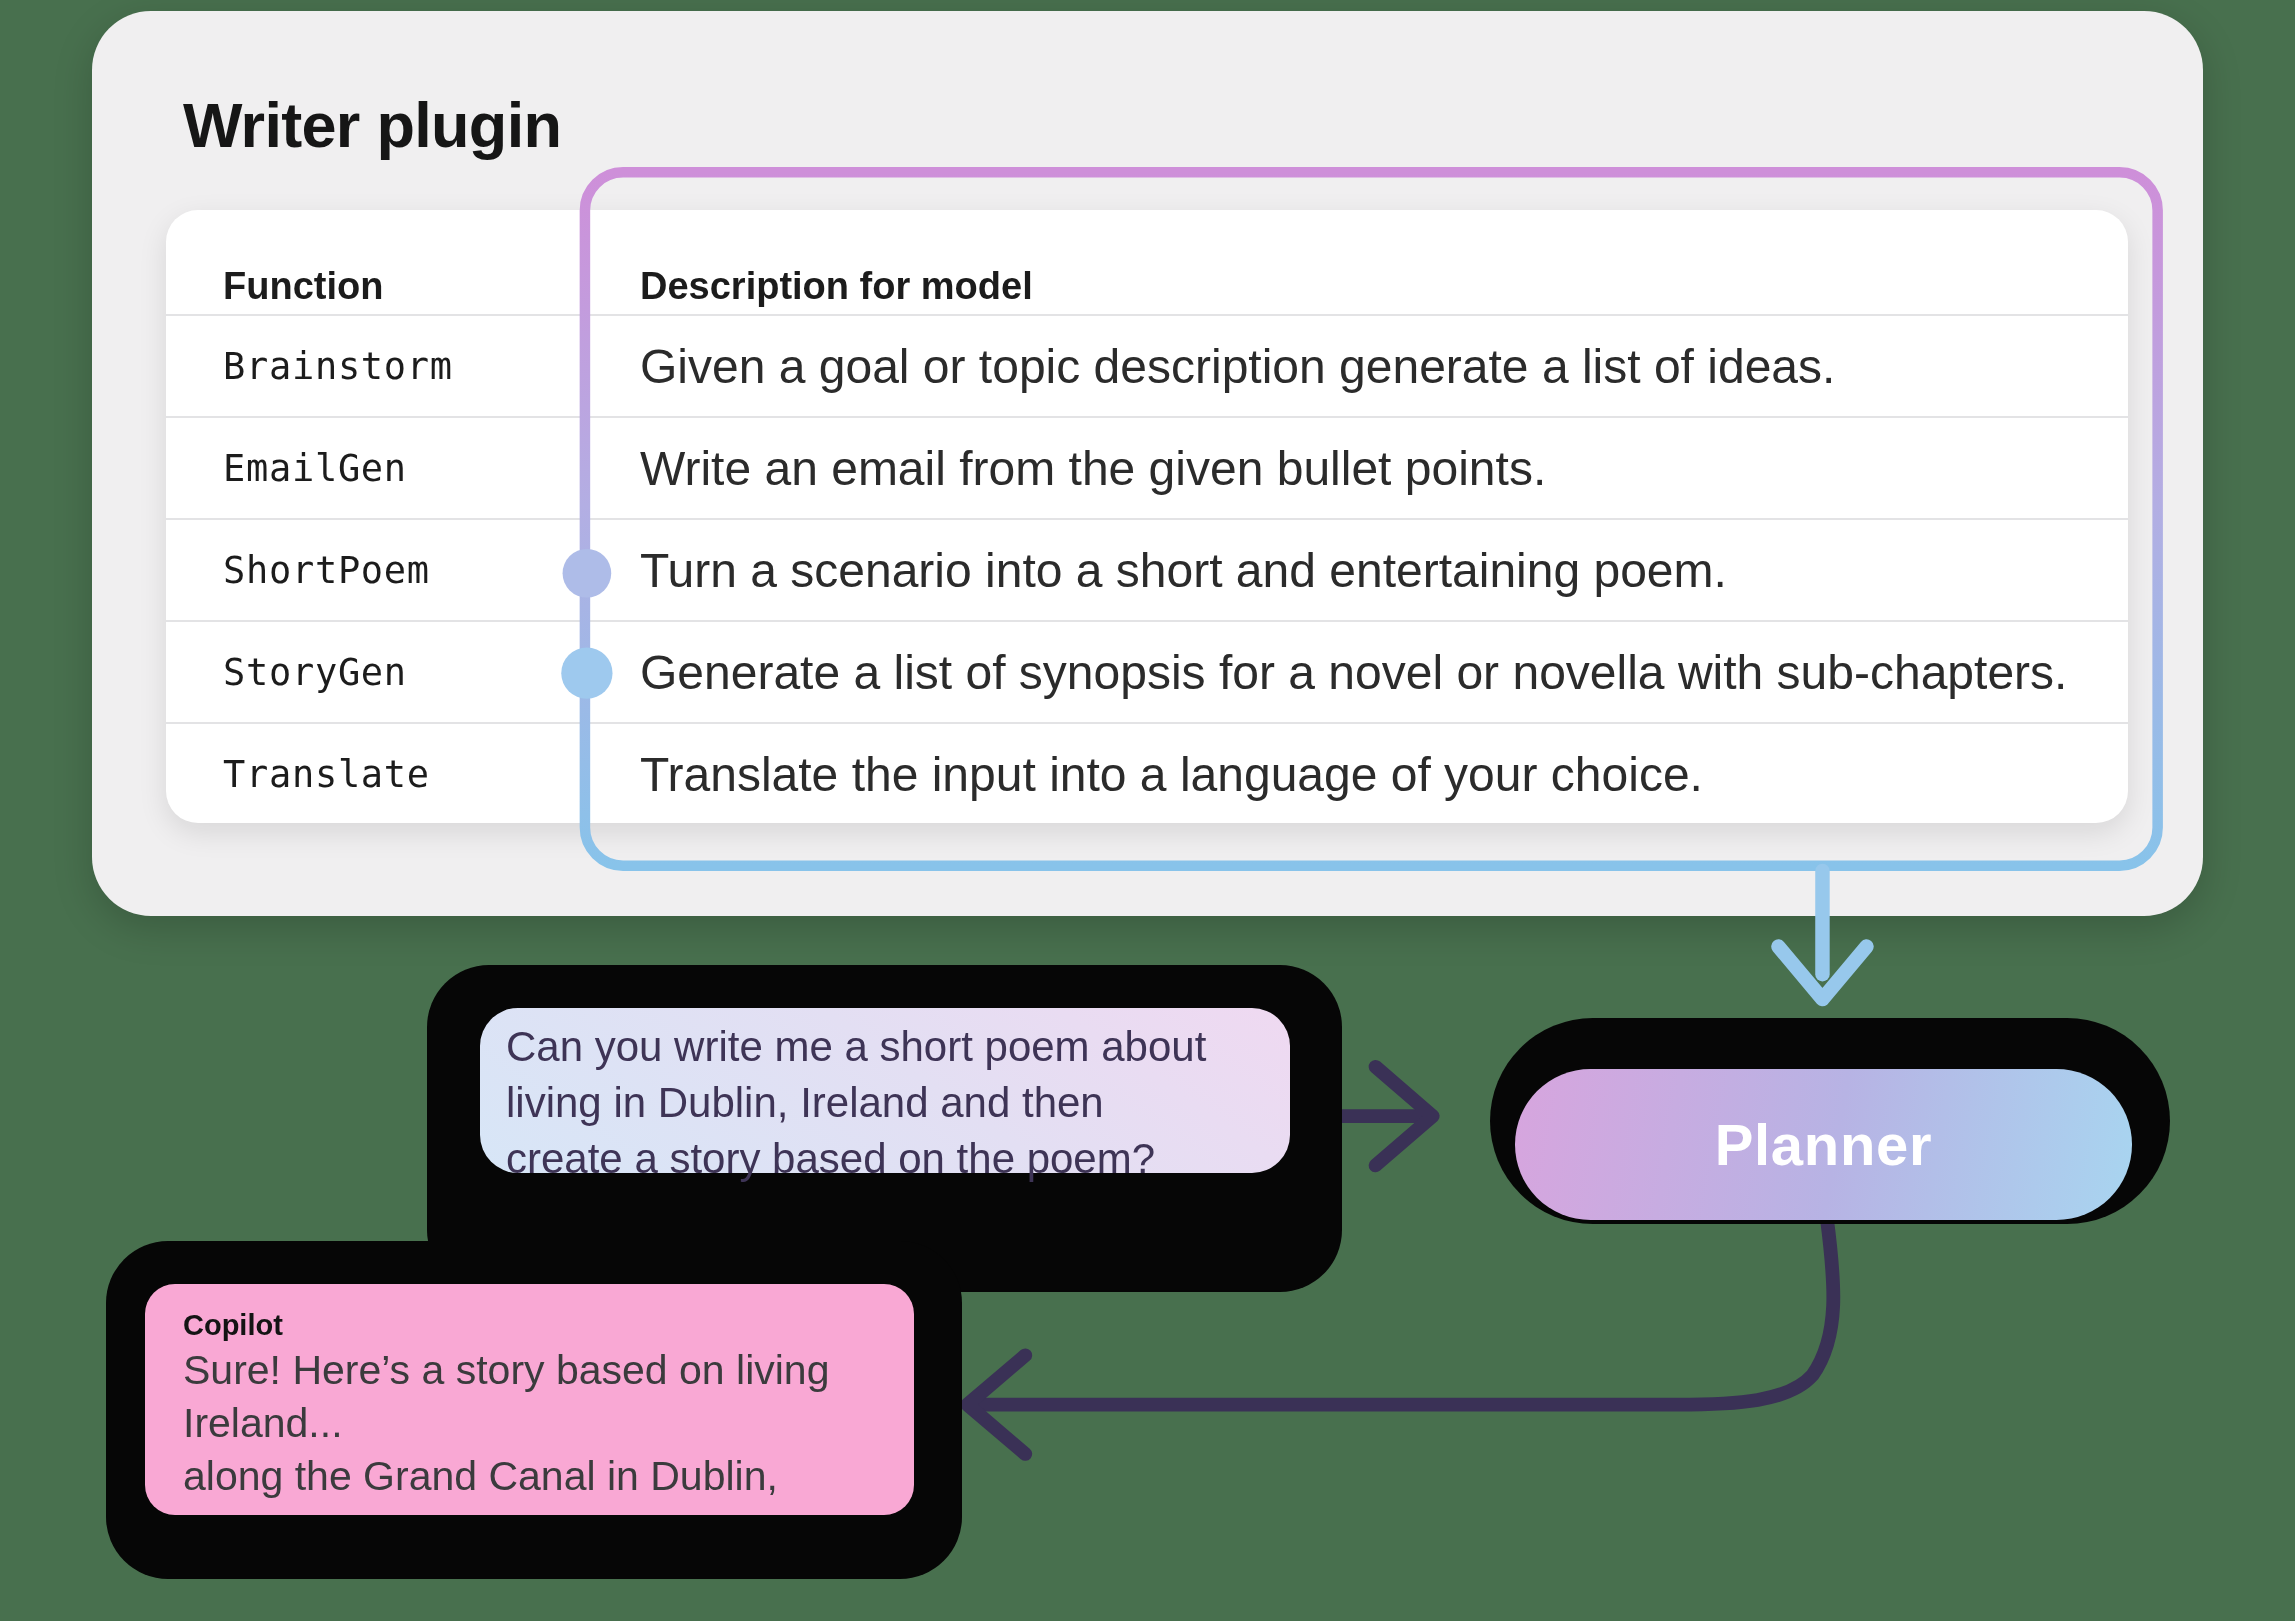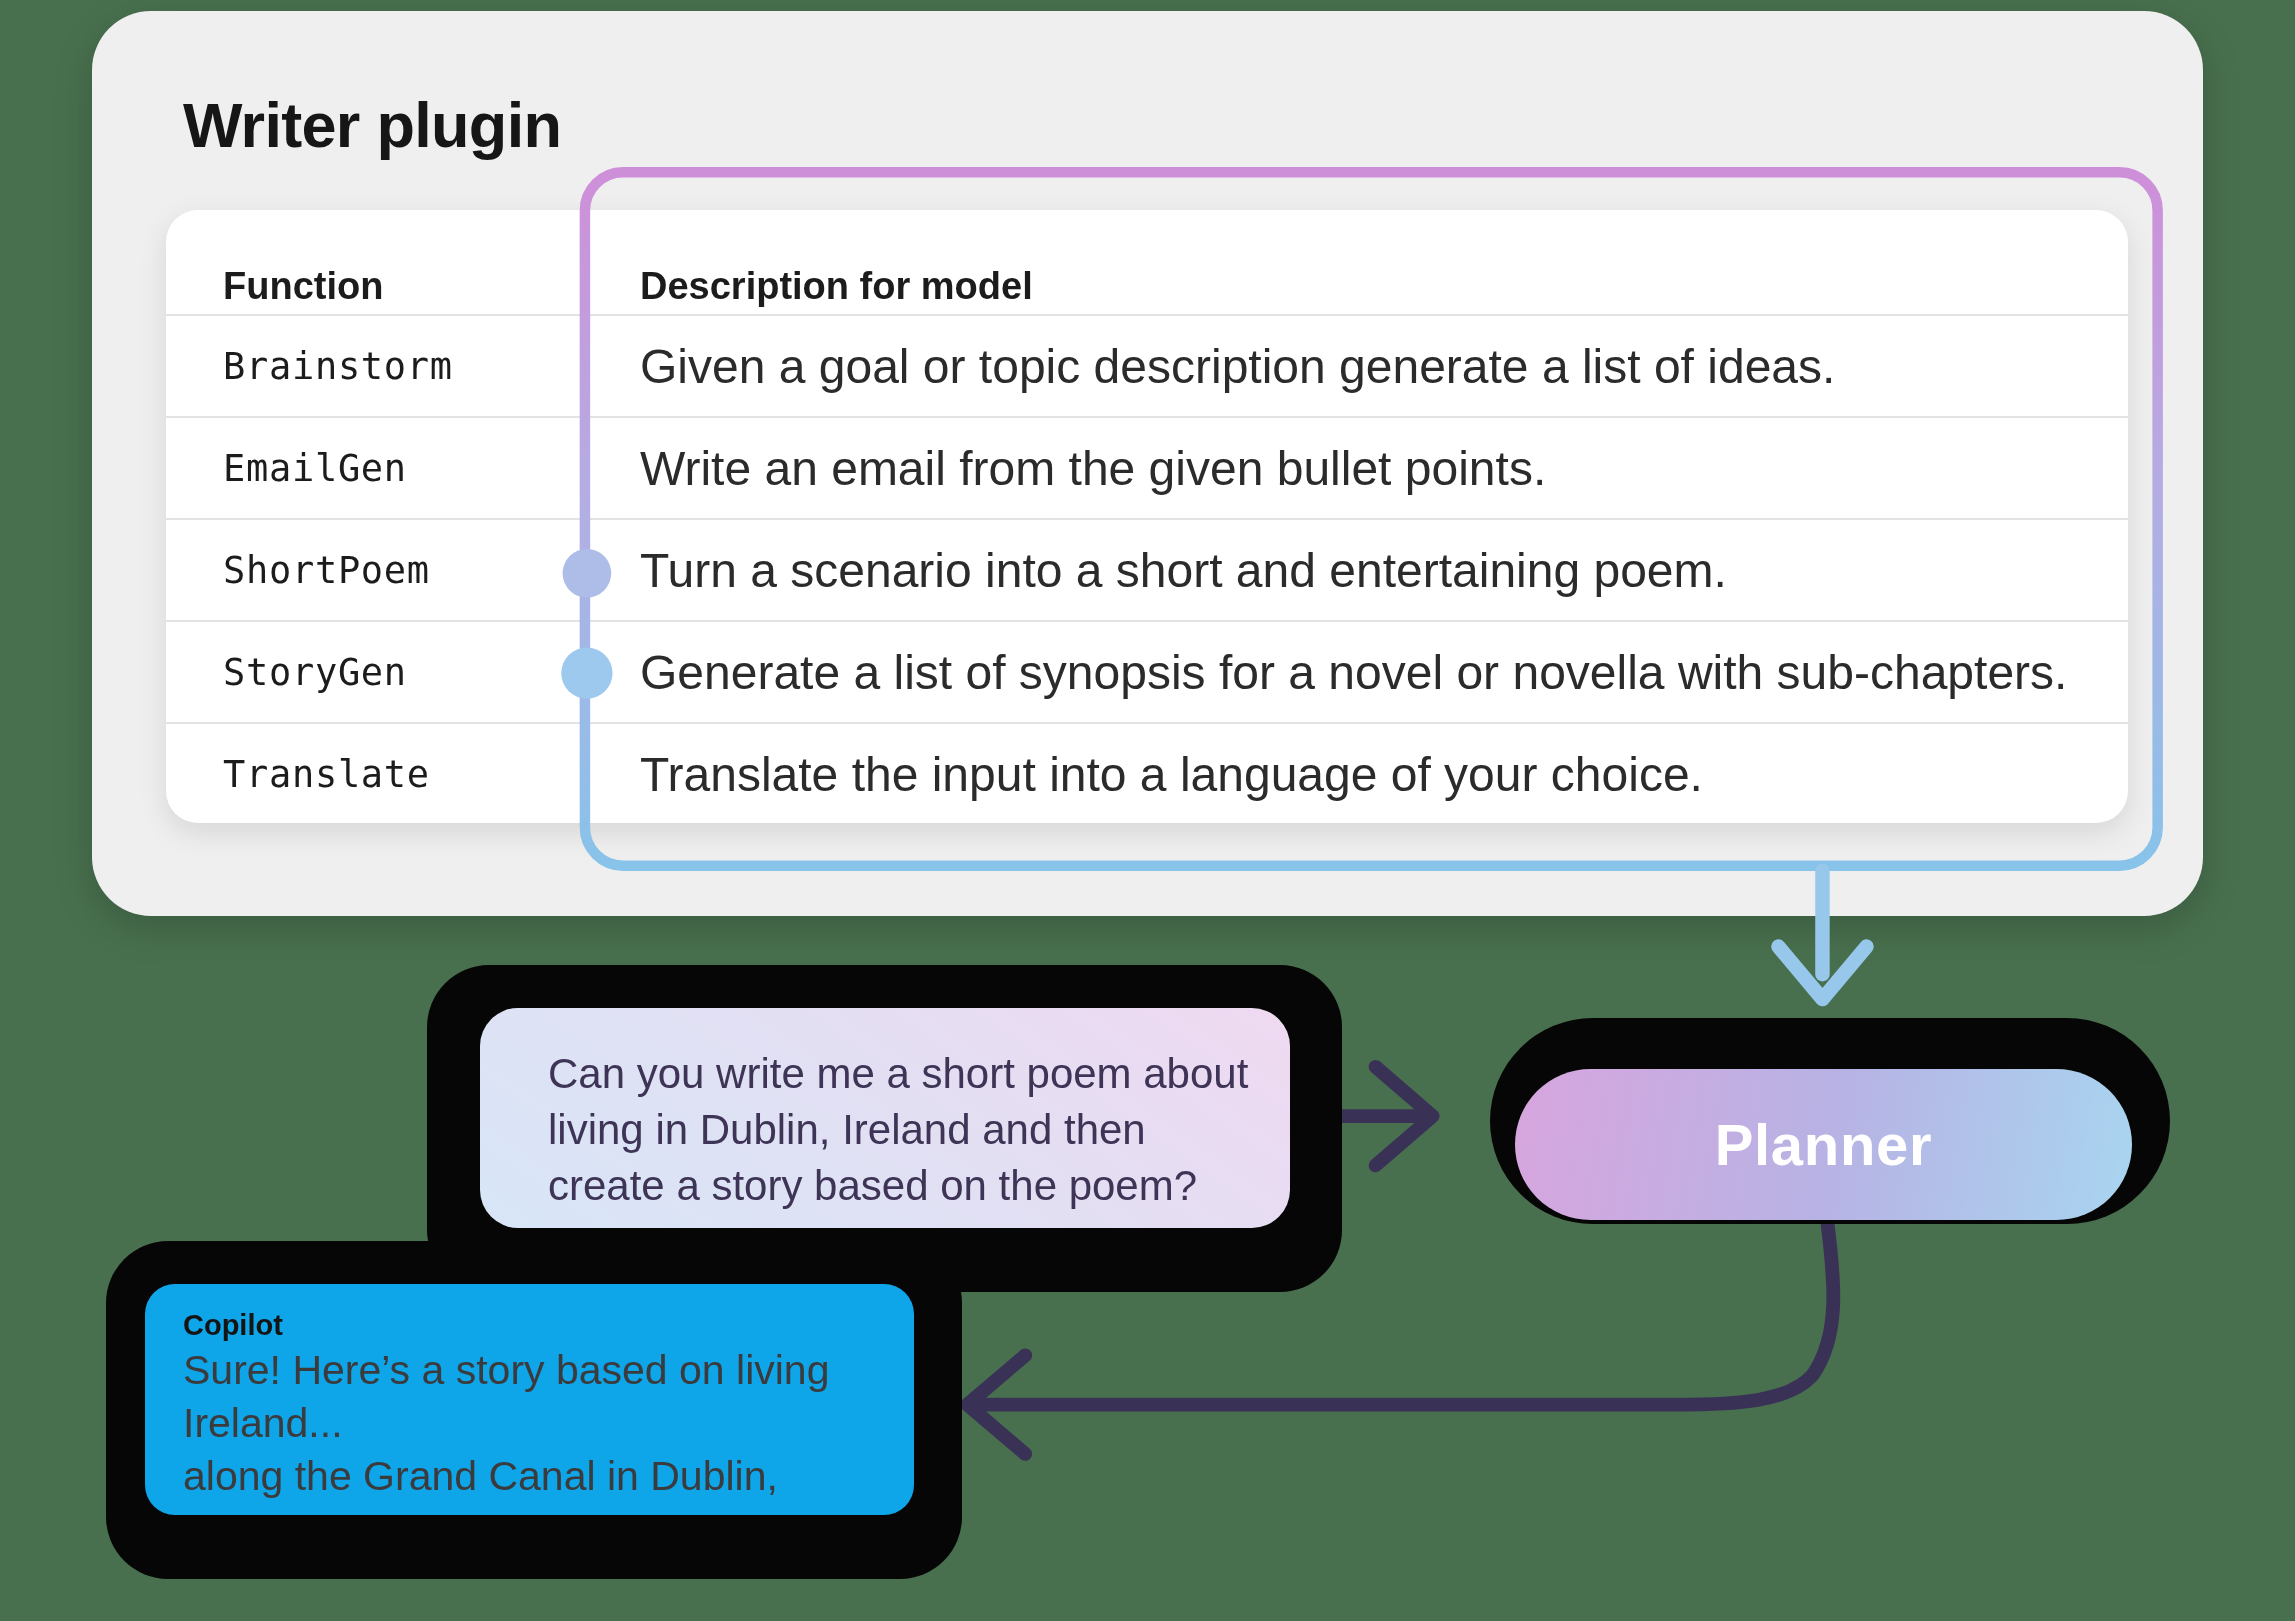--- a/index.html
+++ b/index.html
@@ -49,43 +49,43 @@
   .overlay{left:0;top:0;width:2295px;height:1621px;pointer-events:none;}
 
   
   .blob{background:#060606;}
   .user-shadow{left:427px;top:965px;width:915px;height:327px;border-radius:62px;}
   .planner-shadow{left:1490px;top:1018px;width:680px;height:206px;border-radius:103px;}
   .copilot-shadow{left:106px;top:1241px;width:856px;height:338px;border-radius:62px;}
 
   
   .user-bubble{
-    left:480px;top:1008px;width:810px;height:220px;border-radius:38px;
+    left:480px;top:1008px;width:810px;height:165px;border-radius:38px;
     background:linear-gradient(35deg,#d7e6f7 0%,#e3dff3 55%,#efd9f1 100%);
-    box-sizing:border-box;padding:24px 39px 0 68px;
+    box-sizing:border-box;padding:24px 39px 0 26px;
     display:flex;flex-direction:column;justify-content:center;
   }
   .user-bubble .line{
     display:block;font-size:42px;line-height:56px;color:#3e3456;
   }
 
   
   .planner-pill{
     left:1515px;top:1037px;width:617px;height:151px;border-radius:76px;
     background:linear-gradient(100deg,#d7a5de 0%,#b7b3e4 52%,#a8d5f0 100%);
     display:flex;align-items:center;justify-content:center;margin-top:32px;
   }
   .planner-pill .label{
     color:#ffffff;font-size:58px;font-weight:700;letter-spacing:0.7px;
   }
 
   
   .copilot-bubble{
     left:145px;top:1284px;width:769px;height:231px;border-radius:30px;
-    background:#0ea5e9;box-sizing:border-box;padding:22.4px 26px 0 38px;
+    background:#f9a8d4;box-sizing:border-box;padding:22.4px 26px 0 38px;
   }
   .copilot-bubble .sender{
     font-size:29px;font-weight:700;color:#141414;line-height:38px;
   }
   .copilot-bubble .line{
     display:block;font-size:41px;line-height:53px;color:#3b3b3d;
   }
 </style>
 </head>
 <body>

